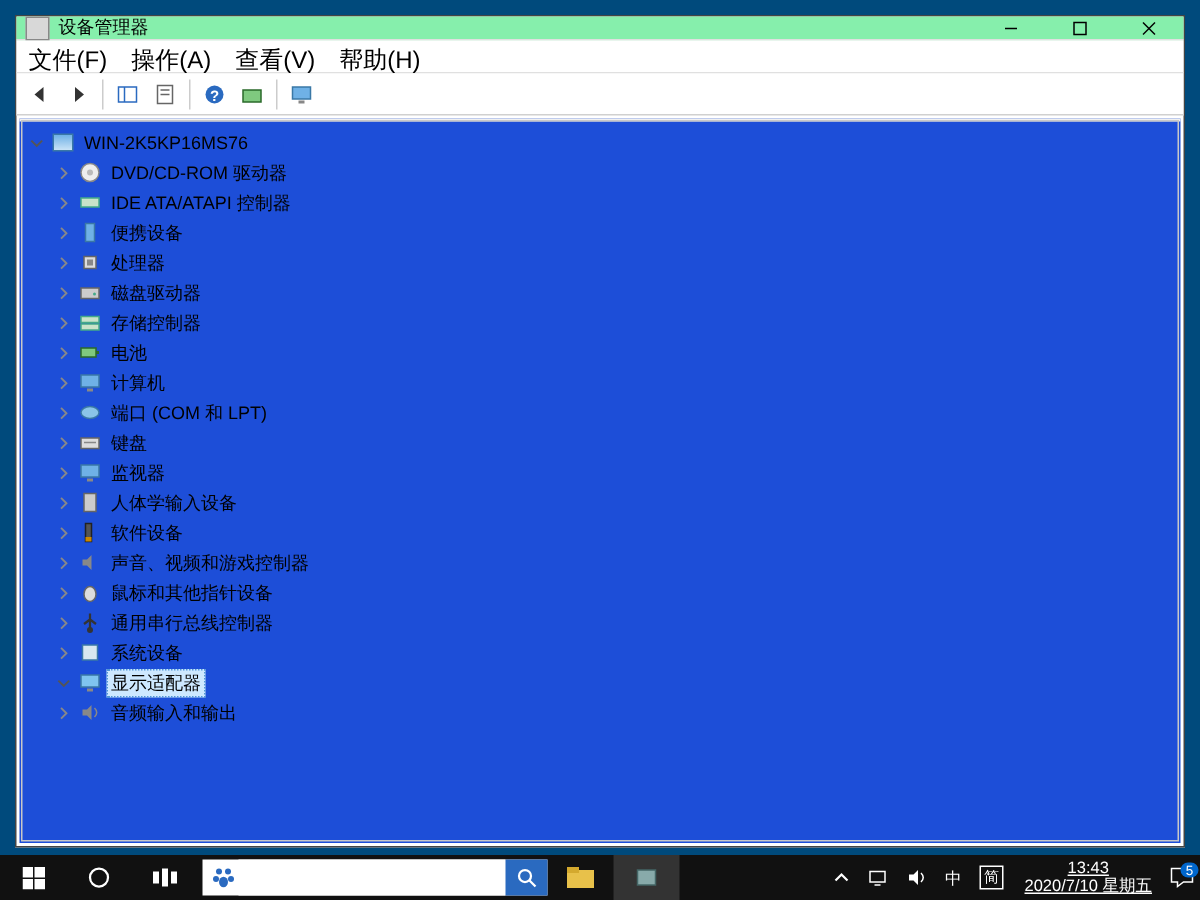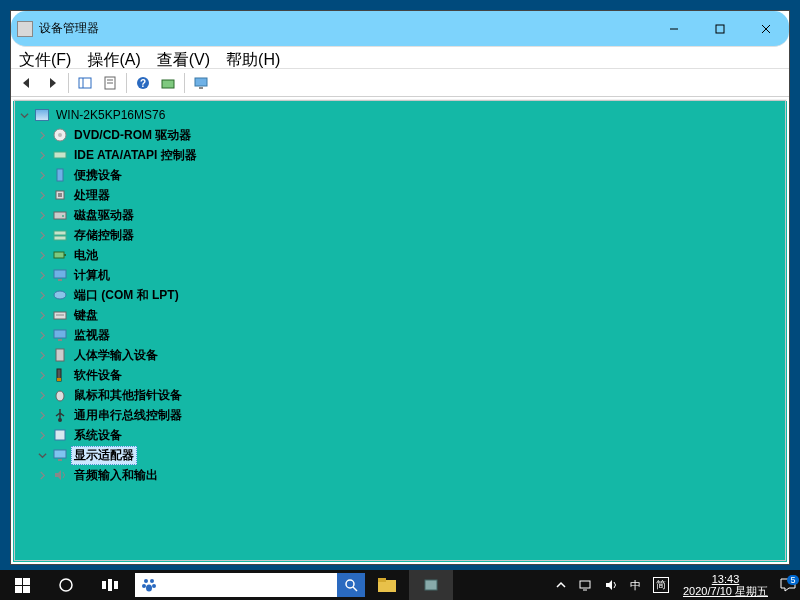--- a/index.html
+++ b/index.html
@@ -3,46 +3,46 @@
 <meta charset="utf-8">
 <style>
 * { margin: 0; padding: 0; box-sizing: border-box; font-family: "Microsoft YaHei", "Segoe UI", sans-serif; }
 body { width: 800px; height: 600px; overflow: hidden; background: #004a7c; position: relative; }
 
 .window {
   position: absolute; left: 10px; top: 10px; right: 10px; bottom: 35px;
   background: #fff; border: 1px solid #444; display: flex; flex-direction: column;
 }
 
-.titlebar { display: flex; align-items: center; height: 36px; background: #7dd3fc; border-bottom: 1px solid #e0e0e0; border-radius: 15px; }
+.titlebar { display: flex; align-items: center; height: 16px; background: #86efac; border-bottom: 1px solid #e0e0e0; }
 .titlebar .app-icon { width: 16px; height: 16px; margin: 0 6px; background: #d8d8d8; border: 1px solid #888; display: inline-block; }
 .titlebar .title { font-size: 12px; flex: 1; }
 .win-controls { display: flex; }
 .win-controls .ctrl { width: 46px; height: 30px; display: flex; align-items: center; justify-content: center; }
 .win-controls svg { width: 10px; height: 10px; }
 
 .menubar { display: flex; height: 22px; background: #fff; border-bottom: 1px solid #e0e0e0; font-size: 16px; }
 .menubar .menu { padding: 3px 8px; }
 
 .toolbar { display: flex; align-items: center; height: 28px; background: #fff; border-bottom: 1px solid #d0d0d0; padding: 0 4px; gap: 1px; }
 .toolbar .btn { width: 24px; height: 24px; display: flex; align-items: center; justify-content: center; border: 1px solid transparent; }
 .toolbar .sep { width: 1px; height: 20px; background: #ccc; margin: 0 3px; }
 
-.tree { flex: 1; overflow: auto; padding: 4px 2px; font-size: 12px; border-top: 2px solid #f0f0f0; margin: 2px; background: #14b8a6; outline: 1px solid #c8c8c8; outline-offset: -2px;}
+.tree { flex: 1; overflow: auto; padding: 4px 2px; font-size: 12px; border-top: 2px solid #f0f0f0; margin: 2px; background: #1d4ed8; outline: 1px solid #c8c8c8; outline-offset: -2px;}
 .tree-root { list-style: none; }
 .tree-root ul { list-style: none; padding-left: 0; }
 .tree-row { display: flex; align-items: center; height: 20px; white-space: nowrap; }
 .chev { width: 14px; display: inline-flex; justify-content: center; color: #606060; cursor: pointer; }
 .chev svg { width: 9px; height: 9px; }
 .node-icon { width: 16px; height: 16px; margin: 0 3px; display: inline-flex; align-items: center; justify-content: center; }
 .node-label { padding: 1px 3px; }
 .node-label.selected { background: #cde8ff; border: 1px dotted #5094d6; padding: 0 2px; }
 
 .lvl0 { padding-left: 2px; }
-.lvl1 { padding-left: 20px; font-weight: bold; }
+.lvl1 { padding-left: 20px; }
 .ic-pc { width: 14px; height: 12px; background: linear-gradient(#6fb1e6,#c9e3f7); border: 1px solid #3a78a6; }
 
 .taskbar {
   position: absolute; bottom: 0; left: 0; right: 0; height: 30px;
   background: #111; color: #fff; display: flex; align-items: center; font-size: 11px;
 }
 .tb-left { display: flex; align-items: center; height: 100%; }
 .tb-btn { width: 44px; height: 100%; display: flex; align-items: center; justify-content: center; }
 .searchbox { height: 24px; background: #fff; display: flex; align-items: center; margin-left: 3px; width: 230px; }
 .searchbox .paw { width: 20px; height: 20px; margin-left: 4px; display:flex; align-items:center; justify-content:center;}
@@ -355,20 +355,35 @@
             </li>
             <li>
               <div class="tree-row lvl1">
                 <span class="chev">
                   <svg viewBox="0 0 10 10">
                     <path d="M3 1 L7 5 L3 9" fill="none" stroke="#888" stroke-width="1.4"></path>
                   </svg>
                 </span>
                 <span class="node-icon">
                   <svg width="14" height="14">
+                    <path d="M2 5 L5 5 L8 2 L8 12 L5 9 L2 9 Z" fill="#888"></path>
+                  </svg>
+                </span>
+                <span class="node-label">声音、视频和游戏控制器</span>
+              </div>
+            </li>
+            <li>
+              <div class="tree-row lvl1">
+                <span class="chev">
+                  <svg viewBox="0 0 10 10">
+                    <path d="M3 1 L7 5 L3 9" fill="none" stroke="#888" stroke-width="1.4"></path>
+                  </svg>
+                </span>
+                <span class="node-icon">
+                  <svg width="14" height="14">
                     <ellipse cx="7" cy="8" rx="4" ry="5" fill="#ddd" stroke="#666"></ellipse>
                   </svg>
                 </span>
                 <span class="node-label">鼠标和其他指针设备</span>
               </div>
             </li>
             <li>
               <div class="tree-row lvl1">
                 <span class="chev">
                   <svg viewBox="0 0 10 10">

